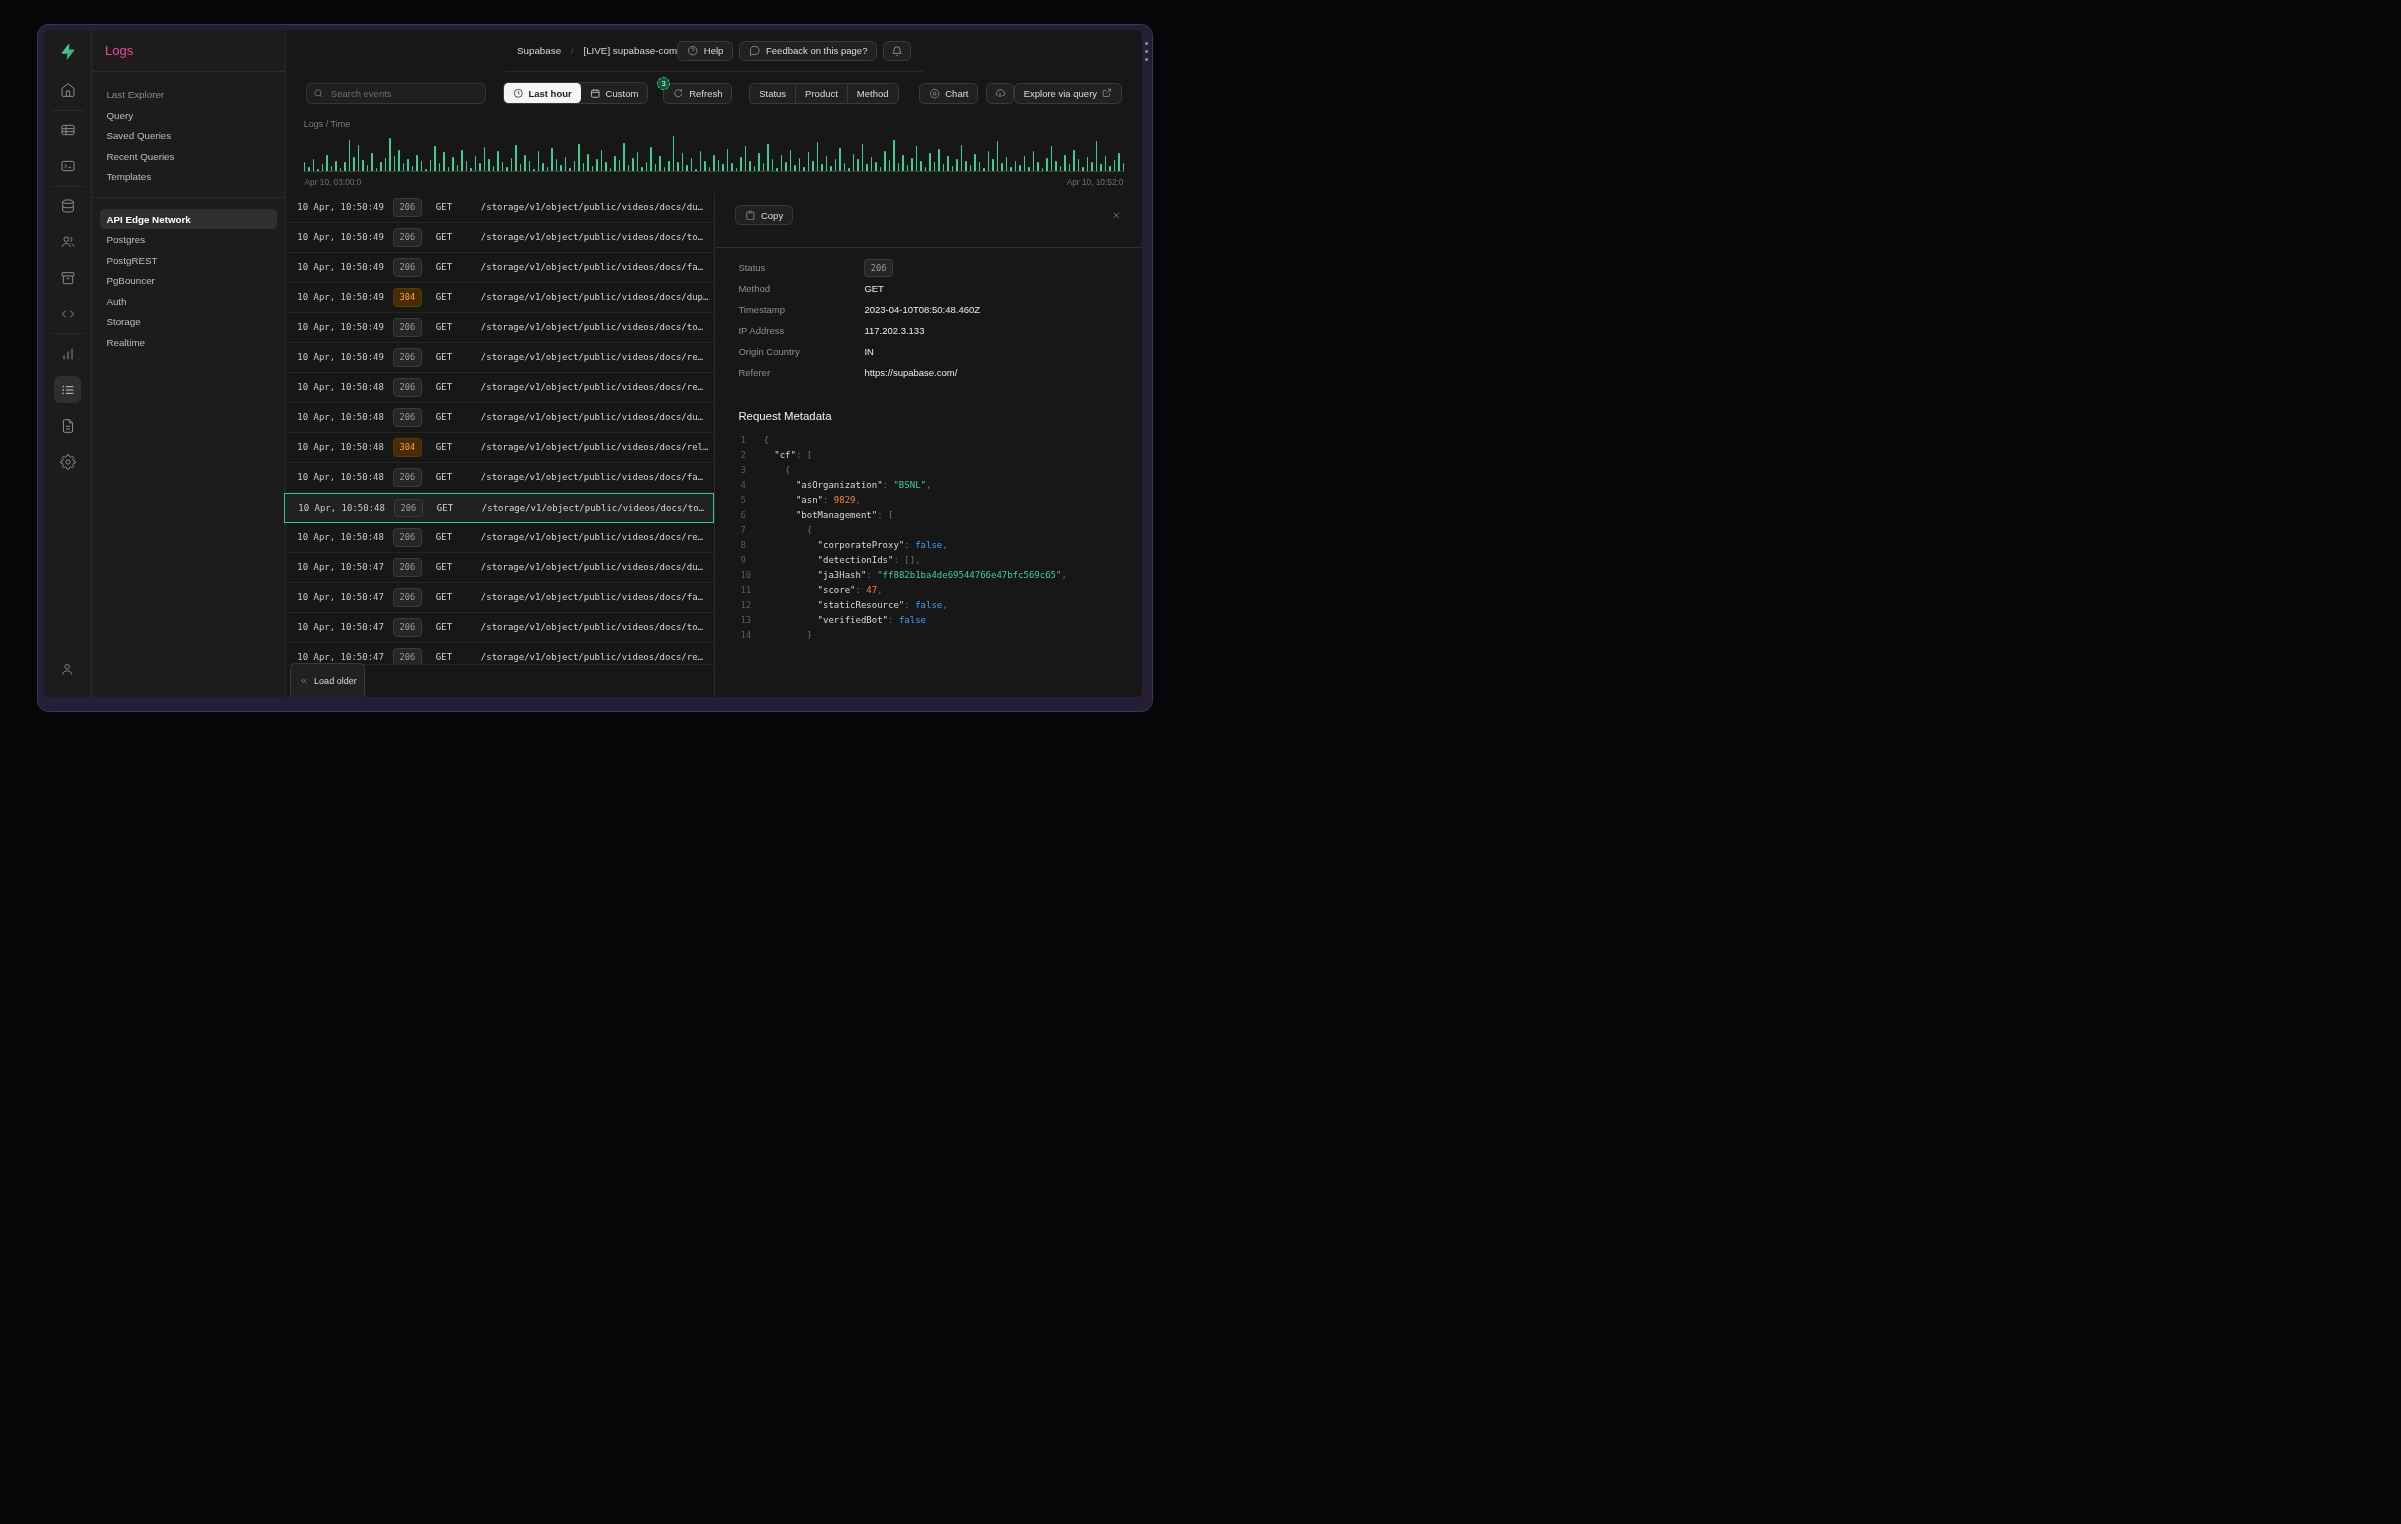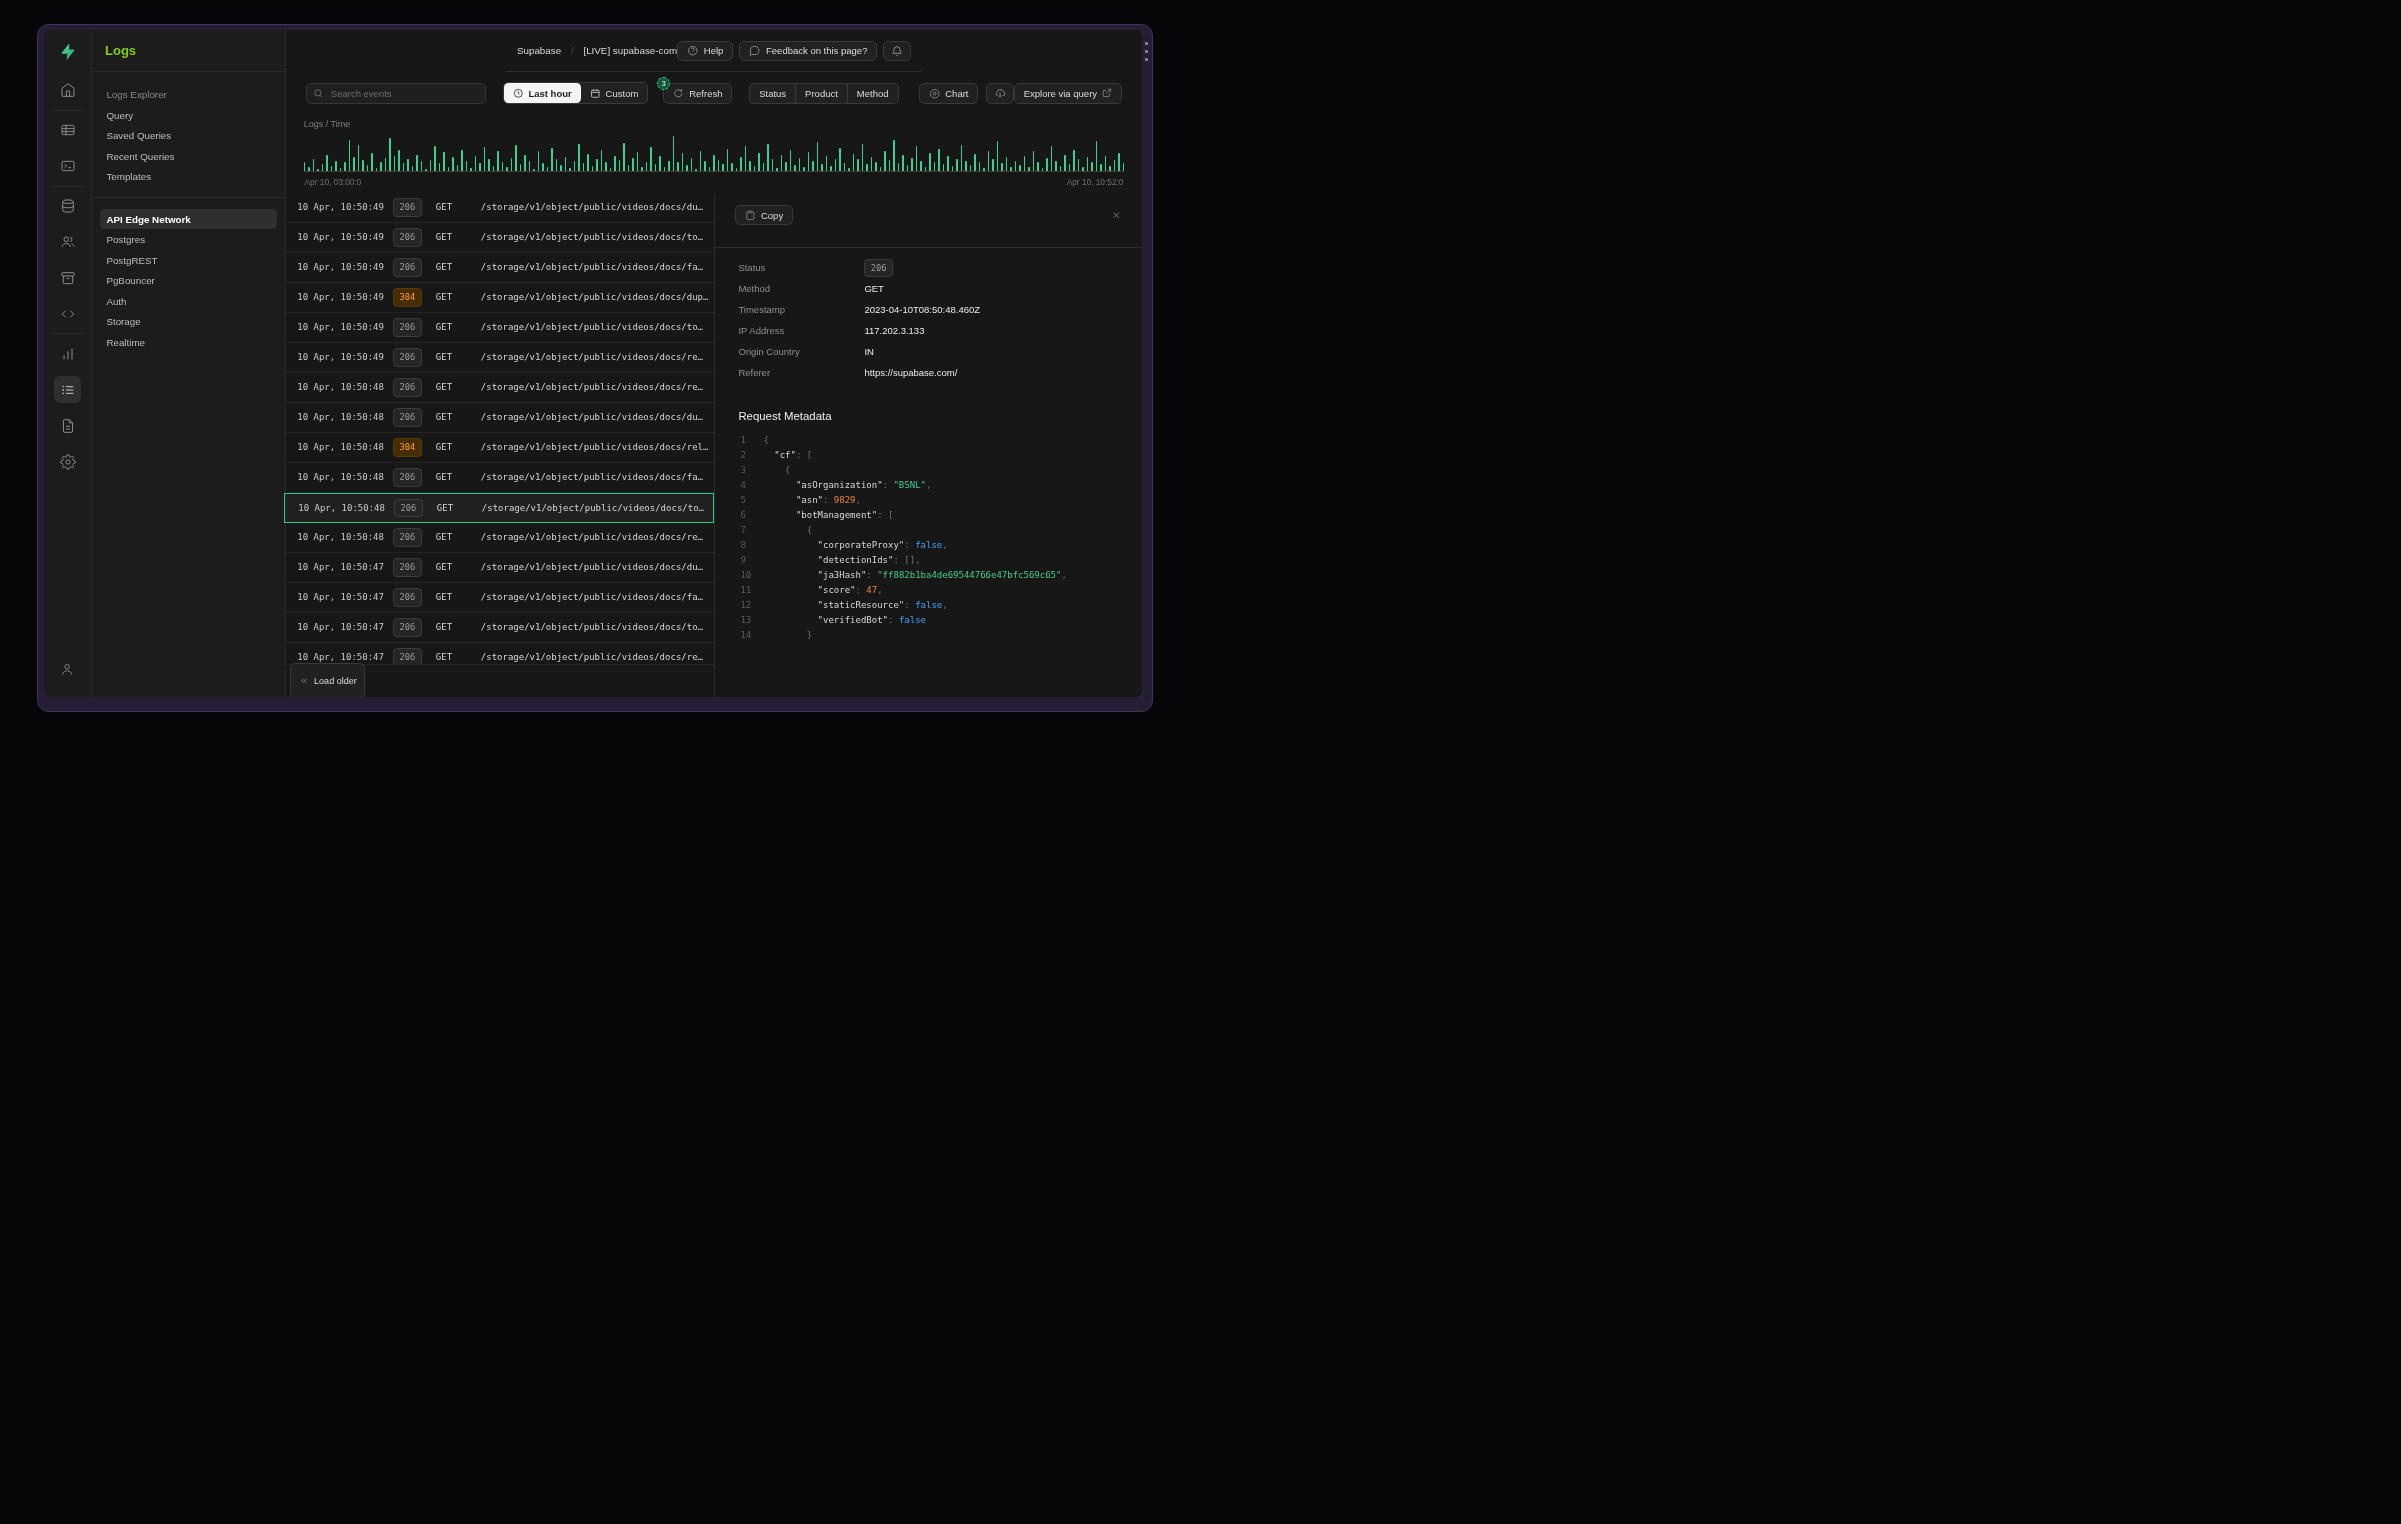--- a/index.html
+++ b/index.html
@@ -20,21 +20,21 @@
   .rail-logo { height:42px; display:flex; align-items:center; justify-content:center; width:100%; }
   .rail-btn { width:48px; height:36px; display:flex; align-items:center; justify-content:center; color:#8d8d8d; cursor:pointer; }
   .rail-btn .pad { width:27px; height:27px; display:flex; align-items:center; justify-content:center; border-radius:6px; }
   .rail-btn.active .pad { background:#2f2f2f; color:#c9c9c9; }
   .rail-divider { width:32px; height:0.8px; background:#2c2c2c; margin:1.5px 0; }
   .rail-bottom { margin-top:auto; margin-bottom:10.6px; }
 
   
   .sidebar { width:194px; flex:0 0 auto; background:#1c1c1c; border-right:0.8px solid #2a2a2a; display:flex; flex-direction:column; }
   .sidebar-header { height:42px; flex:0 0 auto; border-bottom:0.8px solid #2a2a2a; display:flex; align-items:center;
-                    padding:0 13px; font-size:13px; color:#84cc16;font-weight:bold; }
+                    padding:0 13px; font-size:13px; color:#ec4899; }
   .sidebar-nav { padding:12px 7.6px; font-size:9.8px; }
   .nav-item { height:20.5px; display:flex; align-items:center; padding:0 6.8px; border-radius:4.5px;
               color:#bdbdbd; cursor:pointer; white-space:nowrap; }
   .nav-item.heading { color:#8a8a8a; cursor:default; }
   .nav-item.active { background:#2f2f2f; color:#ffffff; font-weight:bold; }
   .sidebar-divider { height:0.8px; background:#2a2a2a; margin:10.6px -7.6px 10.6px -7.6px; }
 
   
   .main { flex:1; min-width:0; background:#171717; display:flex; flex-direction:column;align-items:center; }
   .main-header { height:42px; flex:0 0 auto; border-bottom:0.8px solid #2a2a2a; display:flex; align-items:center; padding:0 12px; }
@@ -345,21 +345,21 @@
             <svg width="14.4" height="14.4" fill="none" stroke="currentColor" stroke-width="1.5" viewBox="0 0 19 19">
               <use href="#i-user"></use>
             </svg>
           </span>
         </div>
     </nav>
 
     <aside class="sidebar">
       <div class="sidebar-header">Logs</div>
       <div class="sidebar-nav">
-        <div class="nav-item heading">Logs Explorer</div>
+        <div class="nav-item heading">Last Explorer</div>
         <div id="explorer-items">
             <div class="nav-item">Query</div>
             <div class="nav-item">Saved Queries</div>
             <div class="nav-item">Recent Queries</div>
             <div class="nav-item">Templates</div>
           </div>
         <div class="sidebar-divider"></div>
         <div id="source-items">
             <div class="nav-item active">API Edge Network</div>
             <div class="nav-item">Postgres</div>

